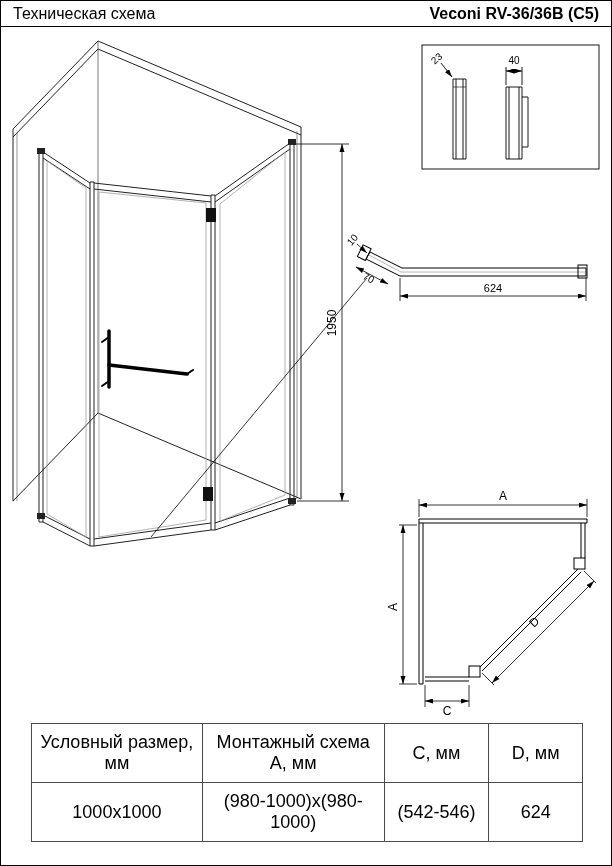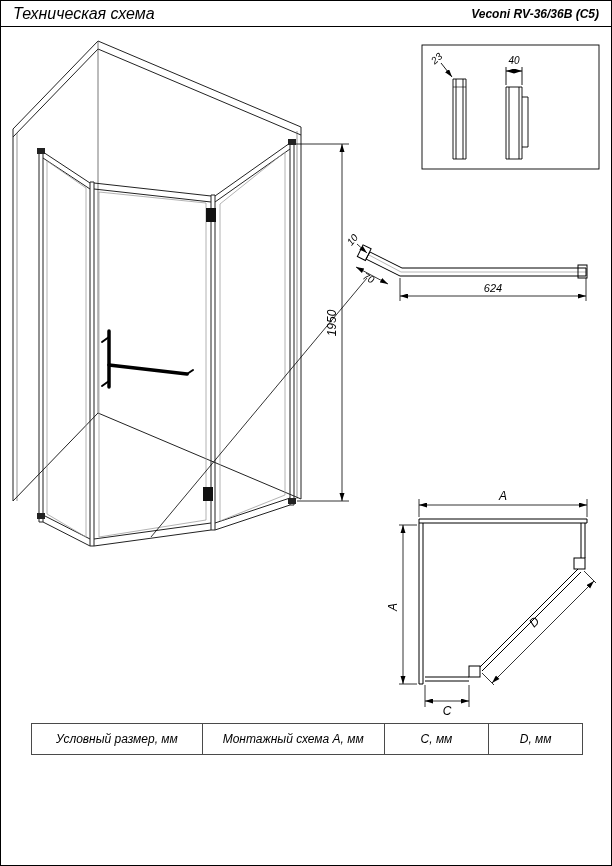--- a/index.html
+++ b/index.html
@@ -6,35 +6,34 @@
   .page{
     position:relative;
     width:612px;height:866px;
     background:#fff;
     border:1.5px solid #000;
     box-sizing:border-box;
     font-family:"Liberation Sans",sans-serif;
     color:#000;
     overflow:hidden;
     margin:0 auto;
-    font-style:italic;
   }
   .header{
     position:absolute;top:0;left:0;right:0;height:26px;
     border-bottom:1.5px solid #000;
     display:flex;justify-content:space-between;align-items:center;
     padding:0 12px;box-sizing:border-box;
   }
   .title-left{font-size:16px;}
-  .title-right{font-size:12px;font-weight:bold;}
+  .title-right{font-size:16px;font-weight:bold;}
   svg.drawing{position:absolute;top:0;left:0;}
   svg.drawing text{font-family:"Liberation Sans",sans-serif;fill:#000;}
   .table-wrap{position:absolute;left:30px;top:722px;width:552px;}
   table.spec{
-    width:100%;border-collapse:collapse;font-size:12px;table-layout:fixed;
+    width:100%;border-collapse:collapse;font-size:18px;table-layout:fixed;
   }
   table.spec th,table.spec td{
     border:1px solid #4a4a4a;text-align:center;vertical-align:middle;
     padding:8px 4px;font-weight:normal;
   }
 </style>
 </head>
 <body>
 
 <div class="page">
@@ -270,17 +269,23 @@
       </colgroup>
       <thead>
         <tr>
           <th>Условный размер, мм</th>
           <th>Монтажный схема А, мм</th>
           <th>С, мм</th>
           <th>D, мм</th>
         </tr>
       </thead>
       <tbody>
+        <tr>
+          <td>1000x1000</td>
+          <td>(980-1000)x(980-1000)</td>
+          <td>(542-546)</td>
+          <td>624</td>
+        </tr>
       </tbody>
     </table>
   </div>
 
 </div>
 
 </body></html>

